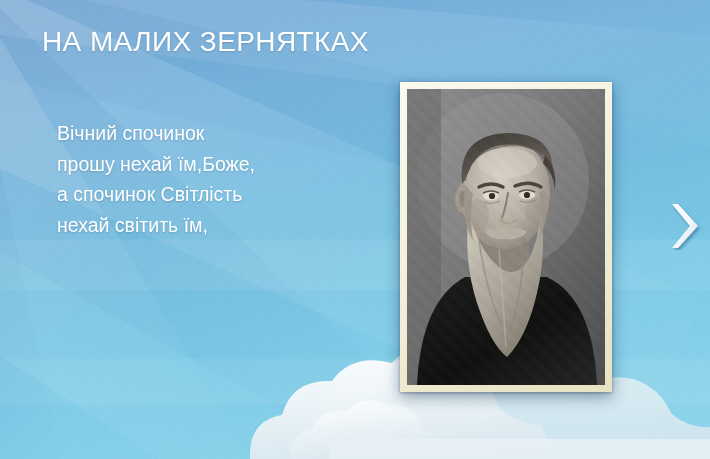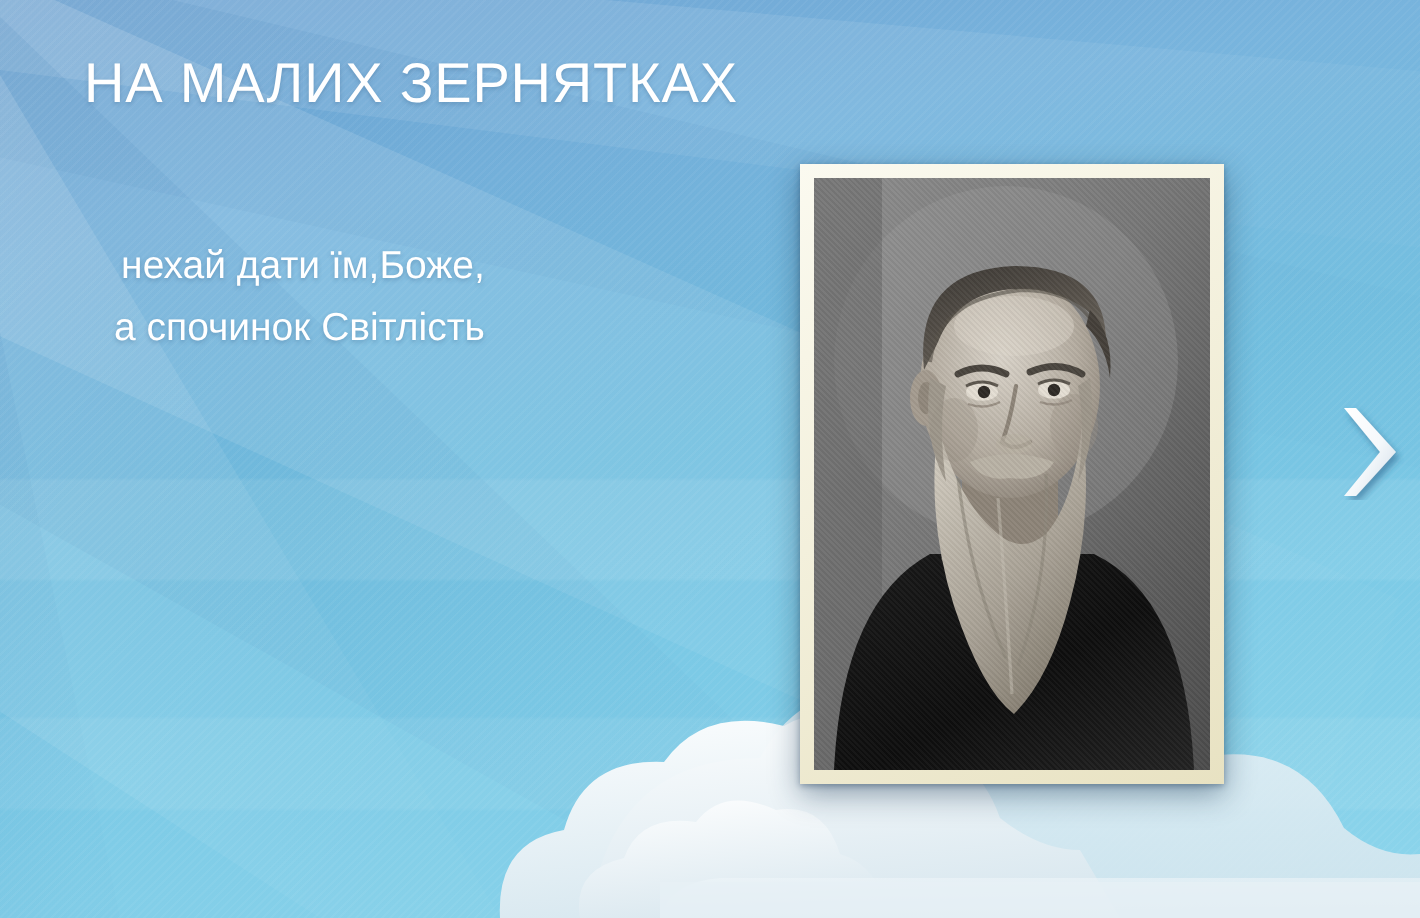--- a/index.html
+++ b/index.html
@@ -2,21 +2,20 @@
 <html><head>
 <meta charset="utf-8">
 <style>
   html,body{margin:0;padding:0;background:#000;}
   #slide{
     position:relative;
     width:710px;height:459px;
     overflow:hidden;
     font-family:"Liberation Sans", sans-serif;
     background:#6aa8d8;
-    text-align:right;
   }
 
   
   .sky-base{
     position:absolute;inset:0;
     background:linear-gradient(170deg,#6fa3d2 0%,#78b4dd 22%,#74c0e0 48%,#7ccae6 68%,#8ed6ec 100%);
   }
   
   .rays{position:absolute;inset:0;}
   .rays svg{display:block;width:100%;height:100%;}
@@ -144,22 +143,24 @@
       <path d="M290,230 Q286,206 312,200 Q320,178 348,182 Q362,164 388,176 Q412,172 420,198 Q440,204 444,230 Z" fill="url(#cl1)" opacity="0.95"></path>
 
       <path d="M330,230 Q335,212 360,210 L710,210 L710,230 Z" fill="url(#cl2)" opacity="0.7"></path>
       <rect x="330" y="212" width="380" height="18" fill="#e7f0f5" opacity="0.75"></rect>
     </svg>
   </div>
 
   <div class="title">НА МАЛИХ ЗЕРНЯТКАХ</div>
 
   <div class="poem">
-    <span class="ln">нехай дати їм,Боже,</span>
+    <span class="ln">Вічний спочинок</span>
+    <span class="ln">прошу нехай їм,Боже,</span>
     <span class="ln">а спочинок Світлість</span>
+    <span class="ln">нехай світить їм,</span>
   </div>
 
   <div class="photo-frame">
     <div class="photo" aria-label="Портрет бородатого чоловіка у темному одязі, чорно-біле фото">
       <svg viewBox="0 0 198 296" preserveAspectRatio="xMidYMid slice">
         <defs>
           <linearGradient id="bgph" x1="0" y1="0" x2="1" y2="1">
             <stop offset="0%" stop-color="#8e8e8e"></stop>
             <stop offset="45%" stop-color="#787878"></stop>
             <stop offset="100%" stop-color="#4b4b4b"></stop>

